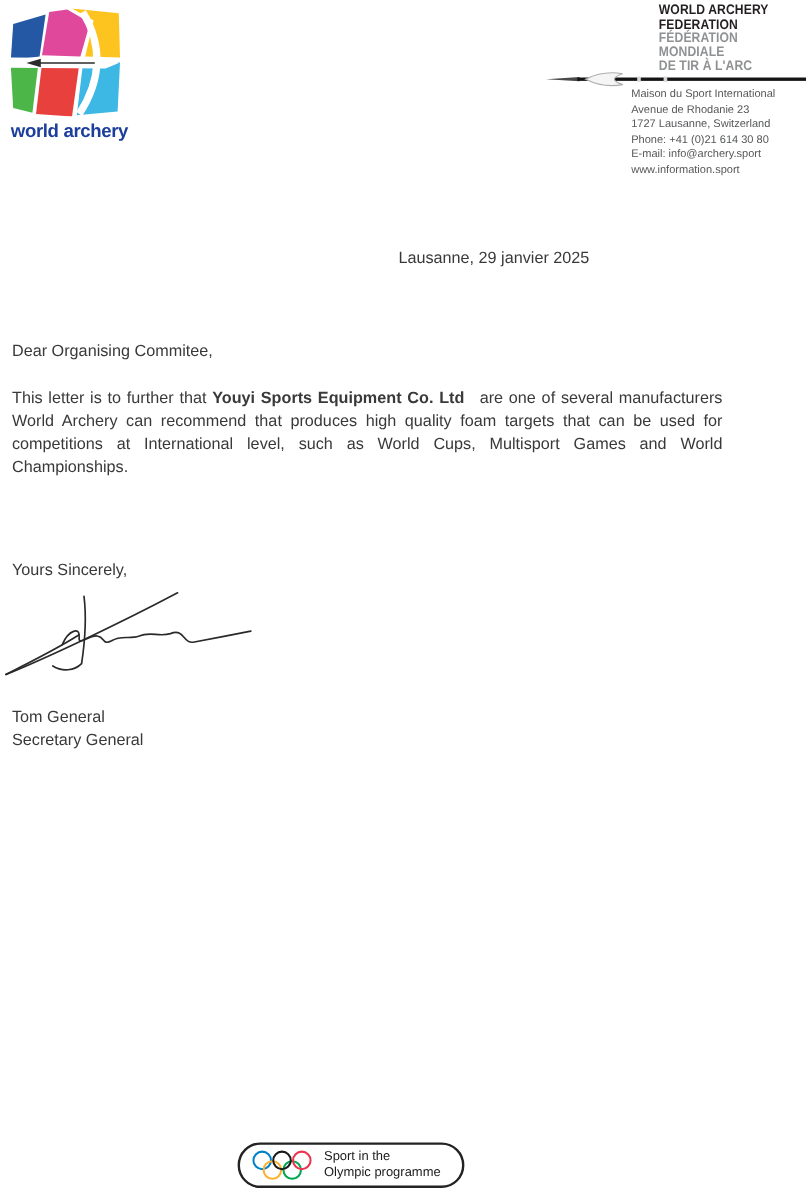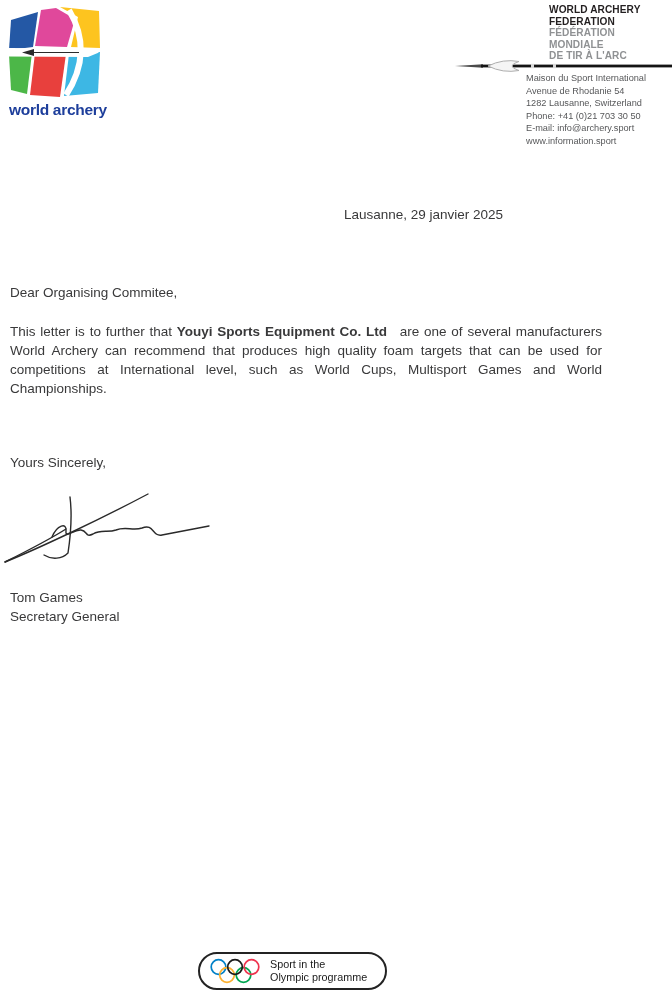--- a/index.html
+++ b/index.html
@@ -32,31 +32,31 @@
   }
   .org-en { color: #231f20; }
   .org-fr { color: #8f9193; }
   .arrow-svg { position: absolute; left: 455px; top: 58px; }
   .address-block {
     position: absolute; left: 526px; top: 72px;
     font-size: 9.2px; line-height: 12.5px; color: #565759;
     white-space: nowrap;
   }
   
-  .dateline { position: absolute; left: 332px; top: 207px; font-size: 13.5px; margin-left: 12px; }
+  .dateline { position: absolute; left: 332px; top: 207px; font-size: 13.5px; }
   .salutation { position: absolute; left: 10px; top: 285px; font-size: 13.5px; text-align: right; }
   .para1 {
     position: absolute; left: 10px; top: 322px; width: 592px;
     margin: 0; font-size: 13.5px; line-height: 19px;
     text-align: justify;
   }
   .para1 b { font-weight: 700; }
   .company { margin-right: 8px; }
   .para2 { position: absolute; left: 10px; top: 417px; width: 592px; font-size: 13.5px; line-height: 19px; }
-  .closing { position: absolute; left: 10px; top: 455px; font-size: 13.5px; text-align: center; }
+  .closing { position: absolute; left: 10px; top: 467px; font-size: 13.5px; text-align: center; }
   .signature-svg { position: absolute; left: 2px; top: 485px; }
   .signer-name { position: absolute; left: 10px; top: 590px; font-size: 13.5px; }
   .signer-title { position: absolute; left: 10px; top: 609px; font-size: 13.5px; text-align: right; }
   
   .badge {
     position: absolute; left: 198px; top: 952px;
     width: 189px; height: 38px; box-sizing: border-box;
     border: 2px solid #232323; border-radius: 19px;
     display: flex; align-items: center; gap: 9px;
     padding-left: 9px;
@@ -96,23 +96,23 @@
   <svg class="arrow-svg" width="217" height="16" viewBox="0 0 217 16">
     <polygon points="0,8 28,6.2 28,9.8" fill="#4a4a4a"></polygon>
     <rect x="26" y="6.6" width="191" height="2.8" fill="#141414"></rect>
     <path d="M33 8 Q48 0.5 64 3.5 Q50 8 64 12.5 Q48 15.5 33 8 Z" fill="#f5f5f5" stroke="#aeaeae" stroke-width="1"></path>
     <rect x="76" y="5.8" width="3" height="4.4" fill="#d9d9d9"></rect>
     <rect x="98" y="5.8" width="3" height="4.4" fill="#d9d9d9"></rect>
   </svg>
 
   <div class="address-block">
     <div>Maison du Sport International</div>
-    <div>Avenue de Rhodanie 54</div>
-    <div>1282 Lausanne, Switzerland</div>
-    <div>Phone: +41 (0)21 703 30 50</div>
+    <div>Avenue de Rhodanie 23</div>
+    <div>1727 Lausanne, Switzerland</div>
+    <div>Phone: +41 (0)21 614 30 80</div>
     <div>E-mail: info@archery.sport</div>
     <div>www.information.sport</div>
   </div>
 
   <div class="dateline">Lausanne, 29 janvier 2025</div>
 
   <div class="salutation">Dear Organising Commitee,</div>
 
   <p class="para1"><span>This letter is to further that </span><b class="company">Youyi Sports Equipment Co. Ltd</b><span> are one of several manufacturers World Archery can recommend that produces high quality foam targets that can be used for competitions at International level, such as World Cups, Multisport Games and World Championships.</span></p>
 
@@ -121,21 +121,21 @@
 
   <svg class="signature-svg" width="210" height="82" viewBox="0 0 210 82">
     <g fill="none" stroke="#2a2a2a" stroke-width="1.4" stroke-linecap="round">
       <path d="M3 77 C 35 64, 95 36, 146 9"></path>
       <path d="M3 77 C 25 66, 45 56, 64 44"></path>
       <path d="M68 12 C 70 28, 69 48, 66 68 C 60 74, 50 75, 42 70"></path>
       <path d="M50 52 C 55 40, 65 37, 64 46 C 63 54, 72 44, 79 45 C 86 46, 83 53, 91 49 C 99 44, 106 48, 114 45 C 123 41, 131 46, 140 43 C 152 38, 150 52, 160 50 C 175 47, 192 44, 207 41"></path>
     </g>
   </svg>
 
-  <div class="signer-name">Tom Games</div>
+  <div class="signer-name">Tom General</div>
   <div class="signer-title">Secretary General</div>
 
   <div class="badge">
     <svg width="52" height="28" viewBox="0 0 52 28">
       <g fill="none" stroke-width="1.7">
         <circle cx="9.5" cy="10" r="7.3" stroke="#0081c8"></circle>
         <circle cx="34.5" cy="18" r="7.3" stroke="#00a651"></circle>
         <circle cx="18" cy="18" r="7.3" stroke="#fcb131"></circle>
         <circle cx="26" cy="10" r="7.3" stroke="#1a1a1a"></circle>
         <circle cx="42.5" cy="10" r="7.3" stroke="#ee334e"></circle>

